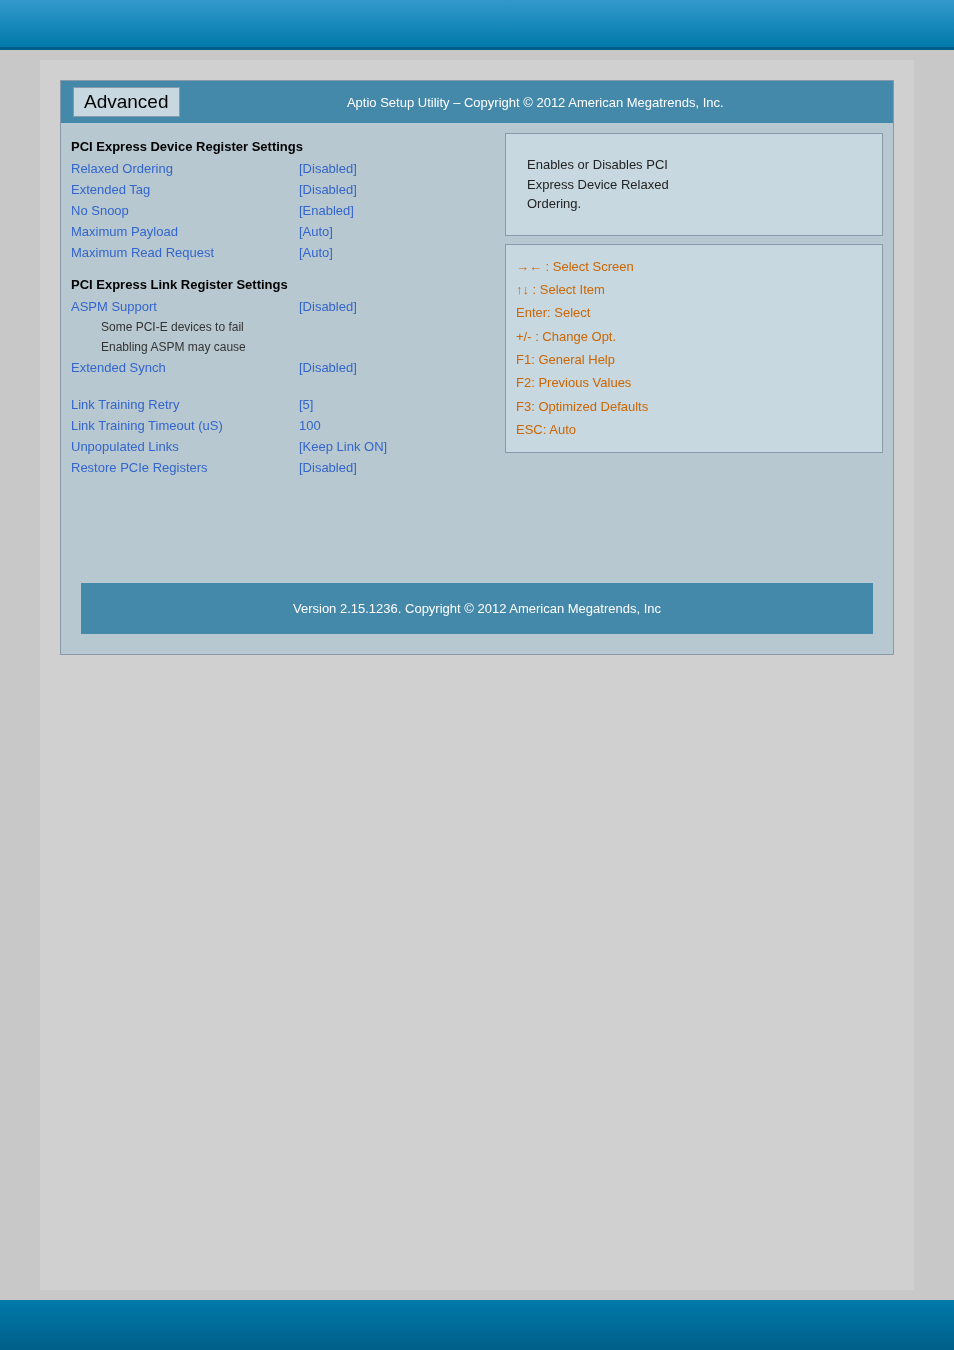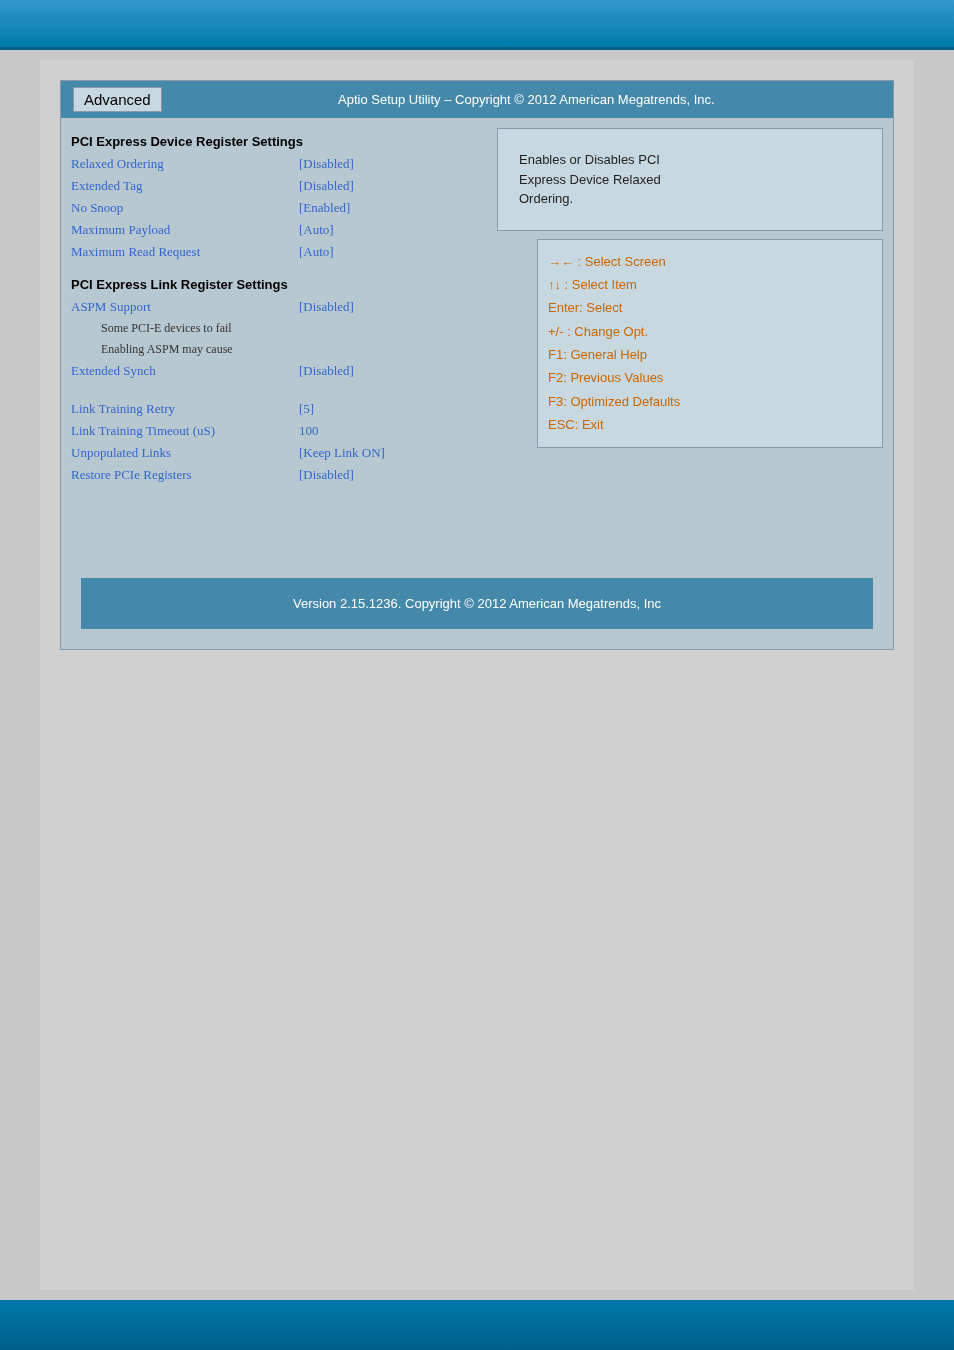--- a/index.html
+++ b/index.html
@@ -58,27 +58,27 @@
       flex: 1;
       text-align: center;
       color: #ffffff;
     }
 
     .tab-advanced {
       background: #c8d8e0;
       color: #000;
       padding: 3px 10px;
       border: 1px solid #8899aa;
-      font-size: 15px;
+      font-size: 19px;
     }
 
     .content-area {
       display: flex;
       padding: 10px;
-      gap: 6px;
+      gap: 14px;
       min-height: 460px;
     }
 
     .left-panel {
       flex: 0 0 420px;
       display: flex;
       flex-direction: column;
       gap: 4px;
     }
 
@@ -99,37 +99,35 @@
       min-height: 80px;
     }
 
     .nav-box {
       background: #c8d8e0;
       border: 1px solid #8899aa;
       padding: 10px;
       color: #cc6600;
       font-size: 13px;
       line-height: 1.8;
-      margin-left: 40px;
     }
 
     .section-header {
       color: #000;
       font-weight: bold;
       font-size: 13px;
       margin-top: 6px;
       margin-bottom: 2px;
     }
 
     .settings-row {
       display: flex;
       align-items: flex-end;
       gap: 8px;
       padding: 1px 0;
-      font-family: Liberation Serif, serif;
     }
 
     .setting-name {
       color: #3366cc;
       font-size: 13px;
       min-width: 220px;
     }
 
     .setting-name.indented {
       padding-left: 30px;
@@ -238,21 +236,21 @@
         </div>
 
         <div class="nav-box">
           <div>→←  : Select Screen</div>
           <div>↑↓  : Select Item</div>
           <div>Enter: Select</div>
           <div>+/- : Change Opt.</div>
           <div>F1: General Help</div>
           <div>F2: Previous Values</div>
           <div>F3: Optimized Defaults</div>
-          <div>ESC: Exit</div>
+          <div>ESC: Auto</div>
         </div>
 
       </div>
     </div>
 
     <div class="footer-bar">Version 2.15.1236. Copyright © 2012 American Megatrends, Inc</div>
 
   </div>
 </div>
 

